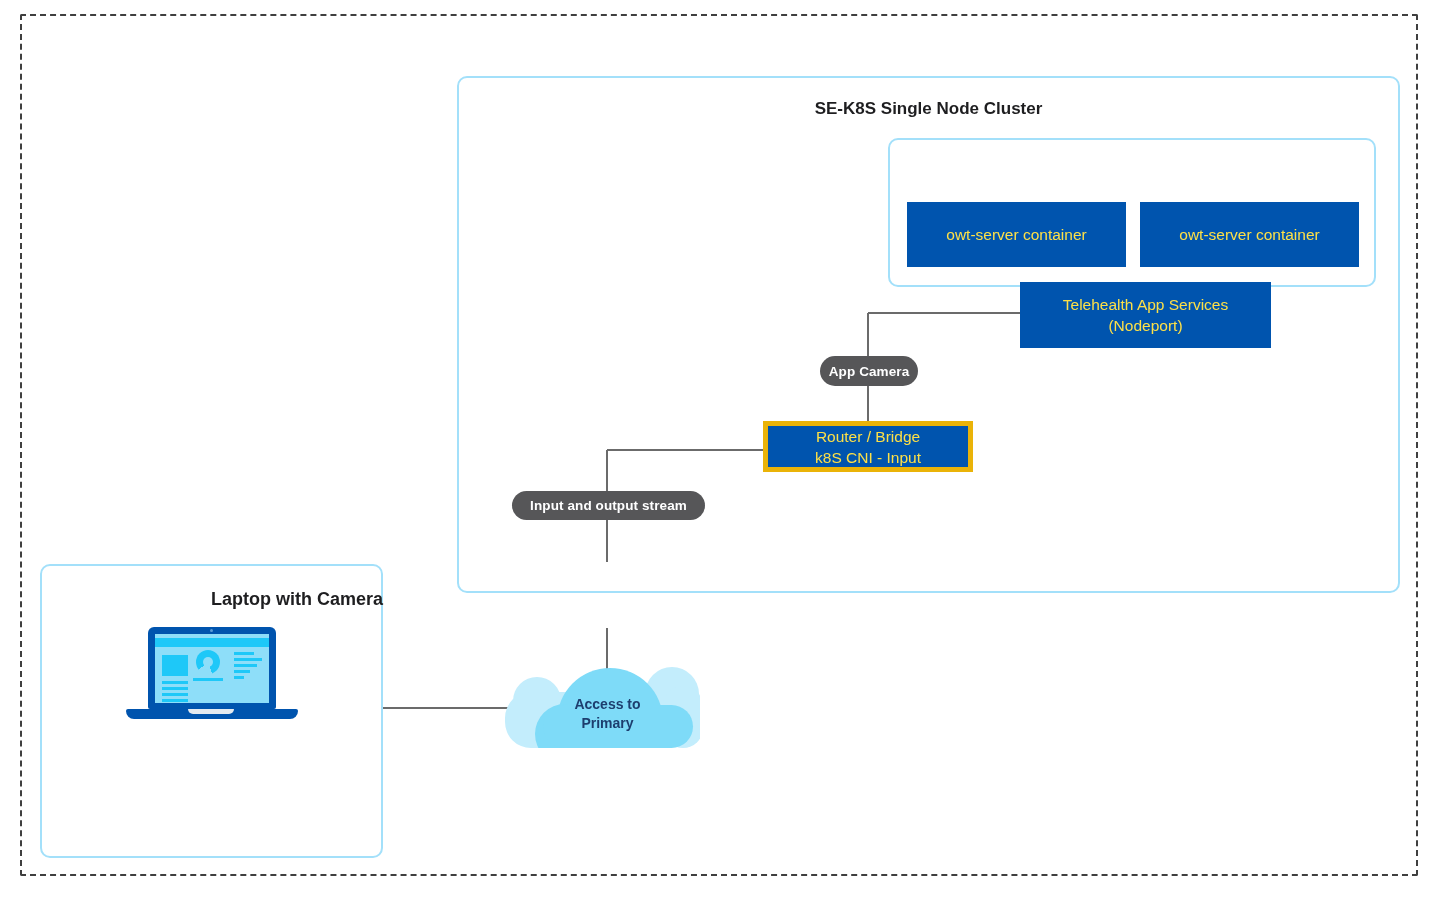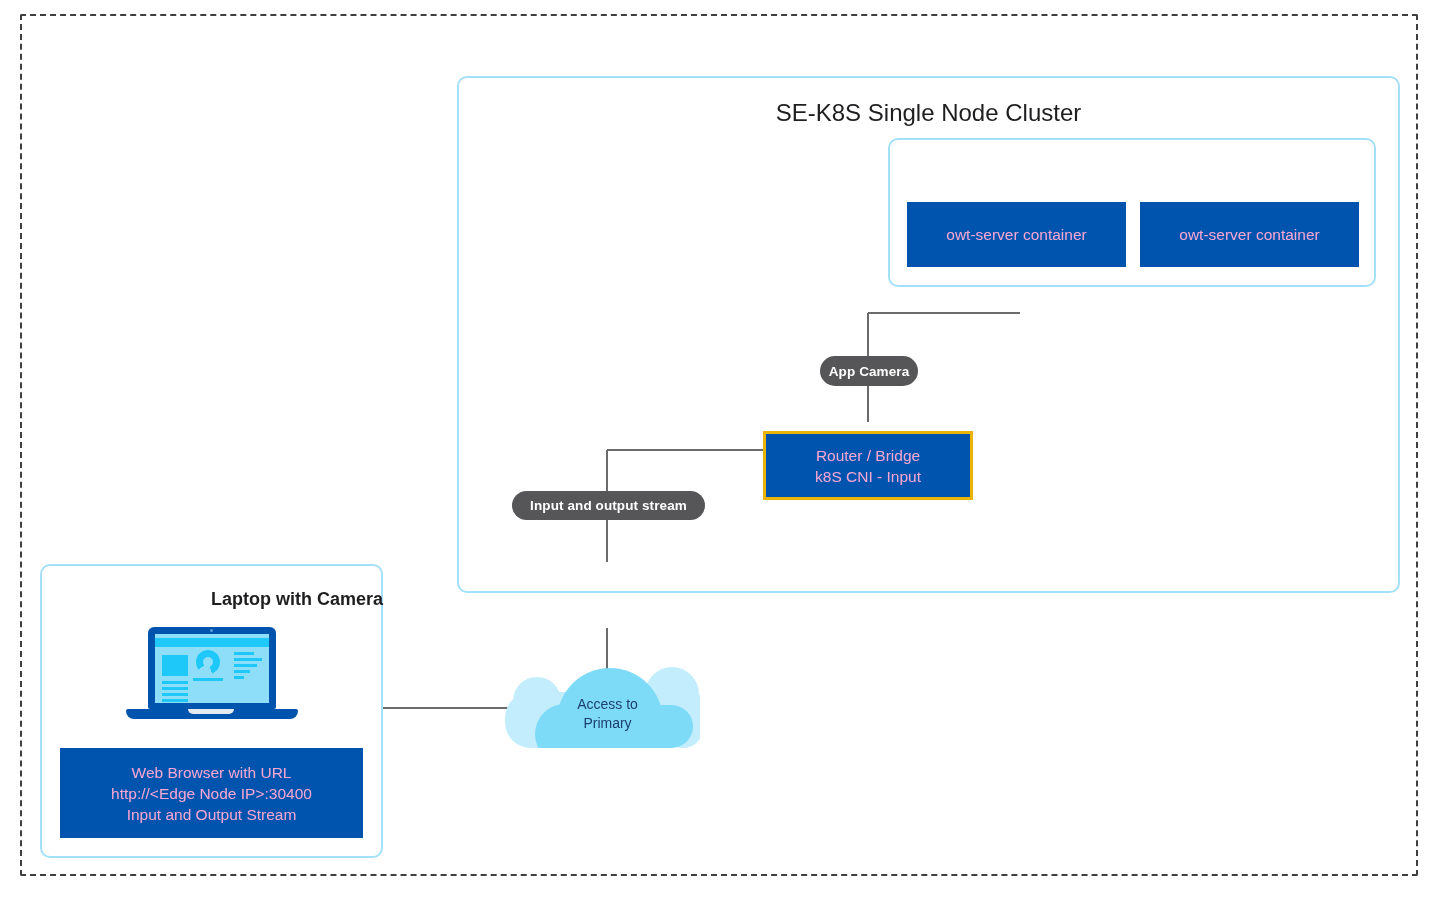--- a/index.html
+++ b/index.html
@@ -19,48 +19,48 @@
   html,body{background:#fff;}
   body{font-family:"Liberation Sans", sans-serif; color:var(--text-dark);}
   .canvas{position:relative;width:1440px;height:900px;background:#fff;overflow:hidden;}
   .abs{position:absolute;}
 
   .outer-frame{left:20px;top:14px;width:1398px;height:862px;border:2px dashed #3F3F3F;border-radius:2px;}
 
   .main-title{left:274px;top:38px;width:800px;text-align:center;font-size:19px;font-weight:600;letter-spacing:.2px;}
 
   .cluster-box{left:457px;top:76px;width:943px;height:517px;border:2px solid var(--light-border);border-radius:10px;background:#fff;}
-  .cluster-title{left:457px;top:99px;width:943px;text-align:center;font-size:24px;font-weight:400;}
+  .cluster-title{left:457px;top:99px;width:943px;text-align:center;font-size:17px;font-weight:700;}
 
   .pod-box{left:888px;top:138px;width:488px;height:149px;border:2px solid var(--light-border);border-radius:10px;background:#fff;}
   .pod-title{left:888px;top:161px;width:488px;text-align:center;font-size:18px;font-weight:600;}
 
-  .bluebox{background:var(--box-blue);color:#f9a8d4;display:flex;align-items:center;justify-content:center;text-align:center;font-size:15.5px;line-height:21px;}
+  .bluebox{background:var(--box-blue);color:#fde047;display:flex;align-items:center;justify-content:center;text-align:center;font-size:15.5px;line-height:21px;}
   .container-1{left:907px;top:202px;width:219px;height:65px;}
   .container-2{left:1140px;top:202px;width:219px;height:65px;}
   .services-box{left:1020px;top:282px;width:251px;height:66px;flex-direction:column;}
-  .router-box{left:763px;top:421px;width:210px;height:69px;flex-direction:column;border:3px solid #eab308;z-index:4;margin-top:10px;}
+  .router-box{left:763px;top:421px;width:210px;height:51px;flex-direction:column;border:5px solid #eab308;z-index:4;}
   .kernel-box{left:742px;top:481px;width:253px;height:69px;padding-top:10px;z-index:3;}
   .eth0-box{left:483px;top:562px;width:249px;height:66px;z-index:3;}
   .browser-box{left:60px;top:748px;width:303px;height:90px;flex-direction:column;font-size:15.5px;}
 
   .line{background:var(--line-gray);z-index:2;}
   .line-svc-h{left:868px;top:312px;width:152px;height:2px;}
   .line-svc-v{left:867px;top:313px;width:2px;height:109px;}
   .line-rtr-h{left:607px;top:449px;width:156px;height:2px;}
   .line-rtr-v{left:606px;top:450px;width:2px;height:112px;}
   .line-eth-cloud{left:606px;top:628px;width:2px;height:50px;}
   .line-laptop-cloud{left:383px;top:707px;width:177px;height:2px;}
 
   .pill{background:var(--pill-gray);color:#fff;border-radius:15px;display:flex;align-items:center;justify-content:center;font-size:13.5px;font-weight:700;z-index:5;letter-spacing:.1px;}
   .pill-app{left:820px;top:356px;width:98px;height:30px;}
   .pill-io{left:512px;top:491px;width:193px;height:29px;}
 
   .cloud{left:505px;top:662px;width:195px;height:86px;overflow:hidden;z-index:4;}
-  .cloud > div{position:absolute;}
+  .cloud > div{position:absolute;font-weight:bold;}
   .cl-back{background:var(--cloud-back);}
   .cl-front{background:var(--cloud-front);}
   .c-bl1{left:8px;top:15px;width:48px;height:48px;border-radius:50%;}
   .c-bl2{left:0;top:30px;width:85px;height:56px;border-radius:26px;}
   .c-br1{left:140px;top:5px;width:54px;height:54px;border-radius:50%;}
   .c-br2{left:158px;top:24px;width:40px;height:62px;border-radius:20px;}
   .c-f1{left:52px;top:6px;width:106px;height:106px;border-radius:50%;}
   .c-f2{left:30px;top:42px;width:60px;height:60px;border-radius:50%;}
   .c-f3{left:38px;top:43px;width:150px;height:43px;border-radius:22px;}
   .cloud-text{left:30px;top:33px;width:145px;text-align:center;color:var(--cloud-text);font-size:14px;line-height:19px;}
@@ -104,20 +104,24 @@
   <div class="abs line line-eth-cloud"></div>
   <div class="abs line line-laptop-cloud"></div>
 
   <div class="abs cluster-box"></div>
   <div class="abs cluster-title">SE-K8S Single Node Cluster</div>
 
   <div class="abs pod-box"></div>
   <div class="abs bluebox container-1">owt-server container</div>
   <div class="abs bluebox container-2">owt-server container</div>
 
+  <div class="abs bluebox services-box">
+    <div>Telehealth App Services</div>
+    <div>(Nodeport)</div>
+  </div>
 
   <div class="abs bluebox router-box">
     <div>Router / Bridge</div>
     <div>k8S CNI - Input</div>
   </div>
 
 
   <div class="abs pill pill-app">App Camera</div>
   <div class="abs pill pill-io">Input and output stream</div>
 
@@ -151,19 +155,14 @@
   <div class="abs lp-donut-hole"></div>
   <div class="abs cy lp-dline"></div>
   <div class="abs cy lp-r1"></div>
   <div class="abs cy lp-r2"></div>
   <div class="abs cy lp-r3"></div>
   <div class="abs cy lp-r4"></div>
   <div class="abs cy lp-r5"></div>
   <div class="abs lp-base"></div>
   <div class="abs lp-notch"></div>
 
-  <div class="abs bluebox browser-box">
-    <div>Web Browser with URL</div>
-    <div>http://&lt;Edge Node IP&gt;:30400</div>
-    <div>Input and Output Stream</div>
-  </div>
 
 </div>
 
 </body></html>

